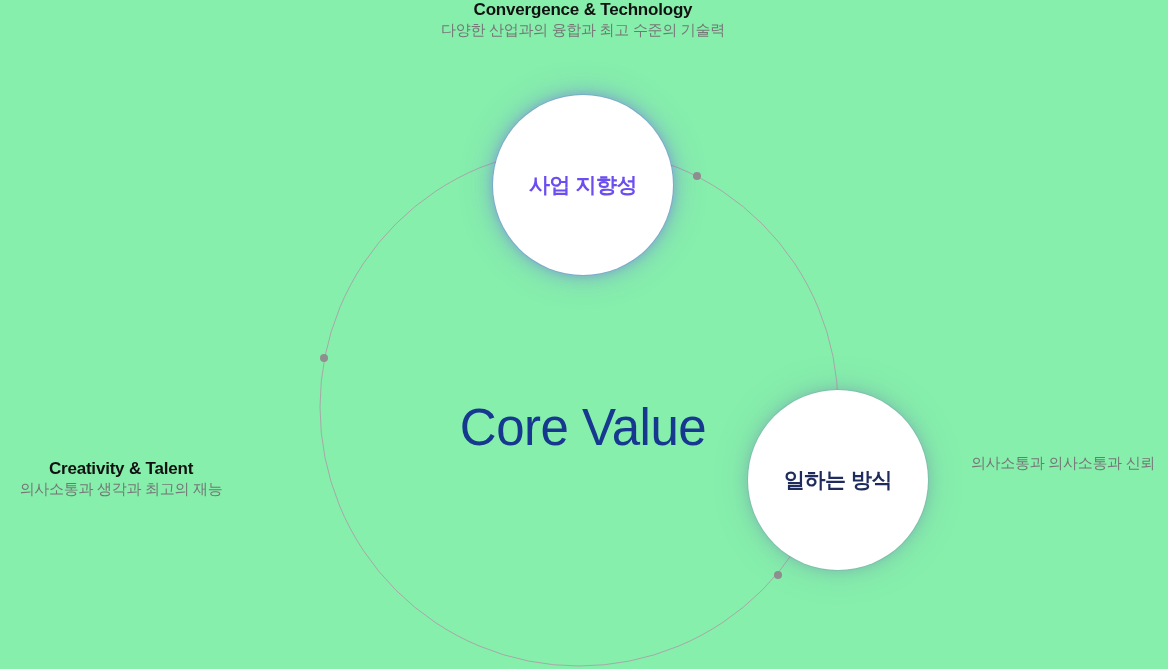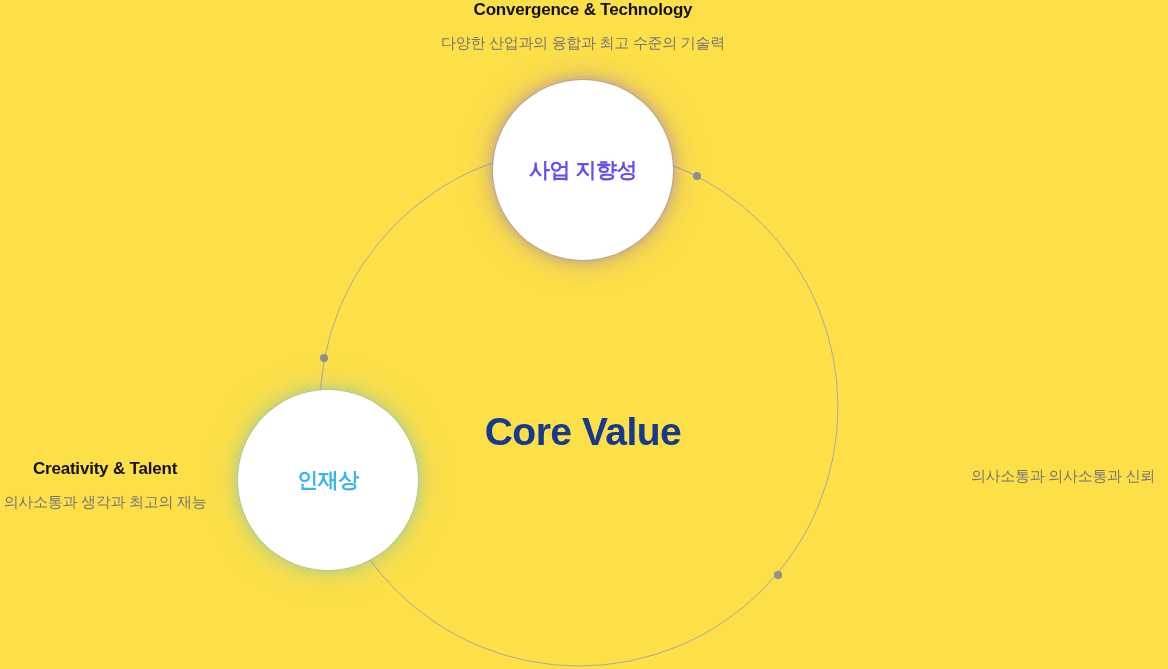--- a/index.html
+++ b/index.html
@@ -6,21 +6,21 @@
   html, body { background: #ffffff; }
   body {
     font-family: "Liberation Sans", "DejaVu Sans", sans-serif;
     color: #111111;
   }
   .canvas {
     position: relative;
     width: 1168px;
     height: 669px;
     margin: 0 auto;
-    background: #fde047;
+    background: #86efac;
     overflow: hidden;
   }
 
   
   .arc-svg {
     position: absolute;
     left: 0; top: 0;
     width: 1168px; height: 669px;
     z-index: 1;
   }
@@ -37,21 +37,21 @@
     justify-content: center;
     z-index: 2;
   }
   .node span {
     font-size: 21px;
     font-weight: 700;
     letter-spacing: -0.5px;
     white-space: nowrap;
   }
   .node-business {
-    left: 493px; top: 80px;
+    left: 493px; top: 95px;
     box-shadow: 0 0 0 1px rgba(111,78,242,0.18),
                 0 0 14px rgba(111,78,242,0.40),
                 0 0 34px rgba(111,78,242,0.28);
   }
   .node-talent {
     left: 238px; top: 390px;
     box-shadow: 0 0 0 1px rgba(80,180,235,0.20),
                 0 0 14px rgba(80,180,235,0.42),
                 0 0 34px rgba(80,180,235,0.28);
   }
@@ -72,36 +72,36 @@
     font-size: 17px;
     font-weight: 700;
     color: #111111;
     letter-spacing: -0.2px;
     white-space: nowrap;
   }
   .caption p {
     font-size: 15px;
     font-weight: 400;
     color: #767676;
-    margin-top: 14px;
+    margin-top: 1px;
     letter-spacing: -0.3px;
     white-space: nowrap;
   }
   .caption-top   { left: 383px; top: 0px;   width: 400px; }
-  .caption-left  { left: 0px;   top: 459px; width: 210px; }
+  .caption-left  { left: 16px;   top: 459px; width: 210px; }
   .caption-right { left: 958px; top: 453px; width: 210px; }
 
   
   .core-title {
     position: absolute;
-    left: 423px; top: 410px;
+    left: 423px; top: 398px;
     width: 320px;
     text-align: center;
-    font-size: 39px;
-    font-weight: 700;
+    font-size: 51px;
+    font-weight: 400;
     letter-spacing: -0.5px;
     z-index: 3;
   }
 </style>
 </head>
 <body>
 
 <div class="canvas">
 
   <svg class="arc-svg" viewBox="0 0 1168 669" aria-hidden="true">
@@ -122,20 +122,20 @@
   </div>
 
   <div class="caption caption-right">
     <p>의사소통과 의사소통과 신뢰</p>
   </div>
 
   <div class="node node-business">
     <span style="color: rgb(107, 77, 242);">사업 지향성</span>
   </div>
 
-  <div class="node node-talent">
-    <span style="color: rgb(62, 179, 234);">인재상</span>
+
+  <div class="node node-work">
+    <span style="color: rgb(31, 43, 92);">일하는 방식</span>
   </div>
-
 
   <div class="core-title" style="color: rgb(22, 56, 142);">Core Value</div>
 
 </div>
 
 </body></html>

